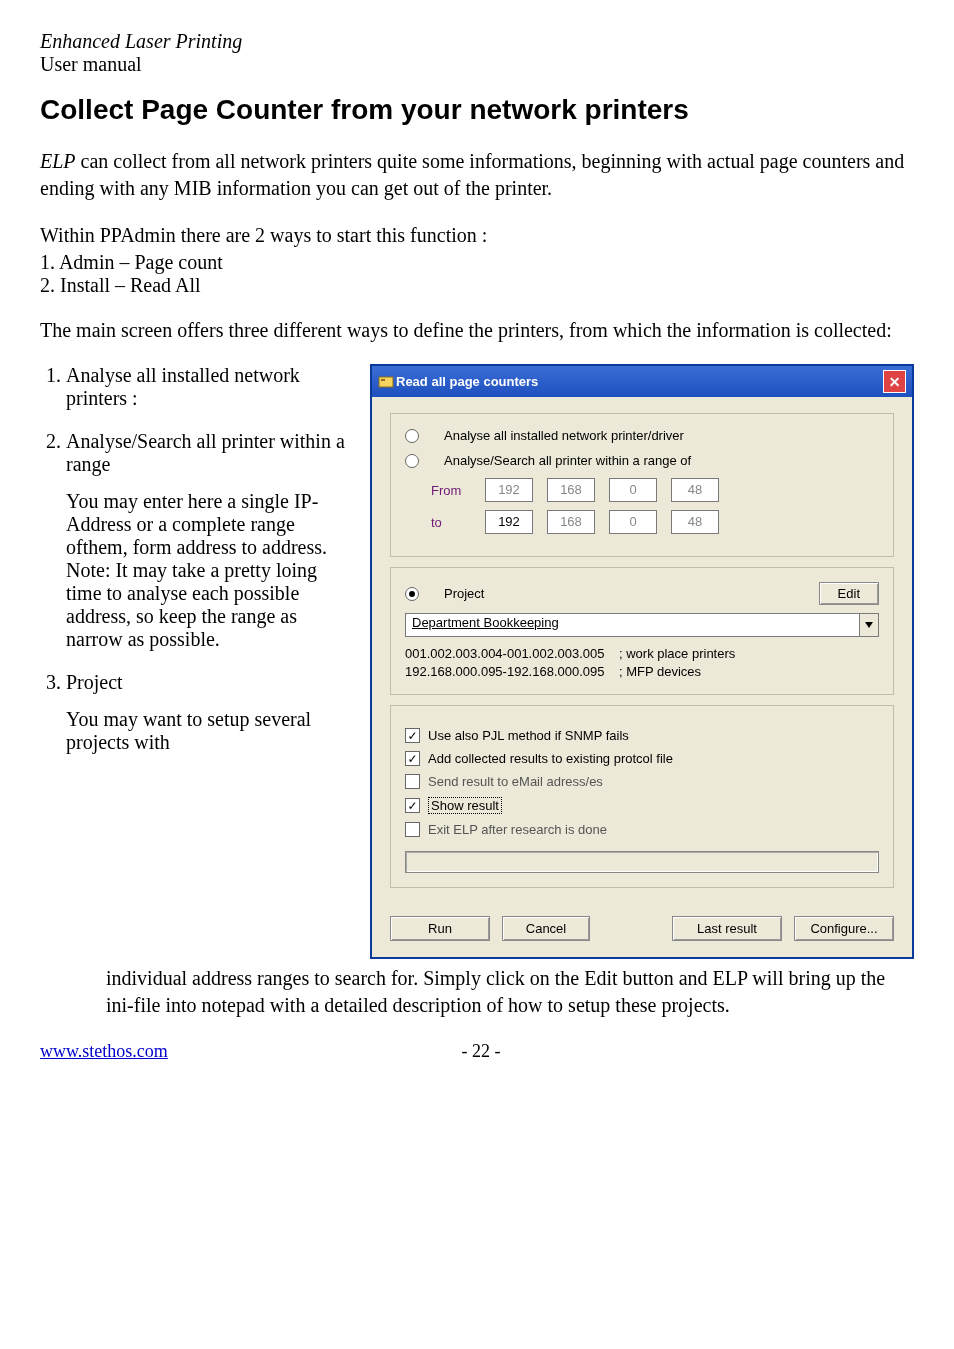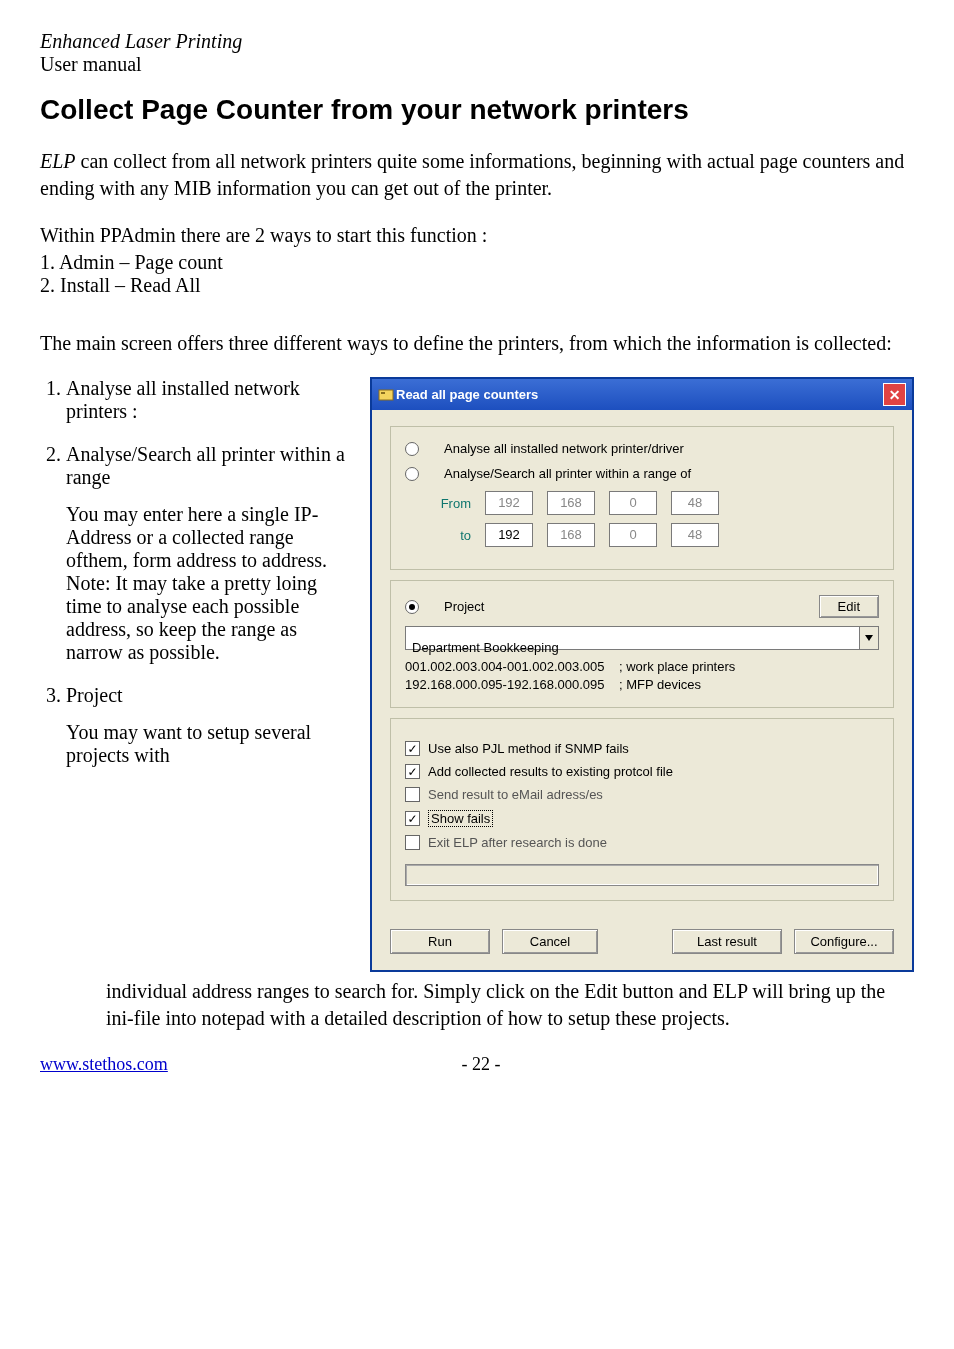--- a/index.html
+++ b/index.html
@@ -67,21 +67,21 @@
   .radio {
     width: 12px; height: 12px; border-radius: 50%;
     border: 1px solid #666; background: #fff;
     display: inline-flex; align-items: center; justify-content: center;
     flex-shrink: 0;
   }
   .radio.selected::after {
     content: ""; width:6px; height:6px; border-radius:50%; background:#000;
   }
   .ip-row { display: flex; align-items: center; gap: 14px; margin: 8px 0 8px 26px; }
-  .ip-label { width: 40px; color: #0f766e; text-align: right; }
+  .ip-label { width: 40px; color: #701a75; }
   .ip-box {
     width: 46px; height: 22px;
     border: 1px solid #7a7a7a;
     background: #fff;
     text-align: center;
     color: #888;
     line-height: 22px;
     font-size: 13px;
   }
   .ip-box.active { color: #000; }
@@ -92,21 +92,21 @@
     padding: 3px 18px;
     background: #ece9d8;
     border: 1px solid #888;
     box-shadow: inset 1px 1px 0 #fff, inset -1px -1px 0 #999;
   }
   .combo {
     margin-top: 8px;
     display:flex; align-items:stretch;
     border:1px solid #7a7a7a; background:#fff; height:22px;
   }
-  .combo-text { flex:1; padding:12px 6px; line-height:18px; }
+  .combo-text { flex:1; padding:0 6px; line-height:18px;text-decoration:underline; }
   .combo-arrow {
     width:18px; background:#ece9d8; border-left:1px solid #7a7a7a;
     display:flex; align-items:center; justify-content:center;
   }
   .project-lines { margin-top: 8px; line-height: 1.35; }
   .chk-row { display:flex; align-items:center; gap:8px; margin: 8px 0; }
   .chk {
     width:13px; height:13px; border:1px solid #666; background:#fff;
     display:inline-flex; align-items:center; justify-content:center;
     flex-shrink:0;
@@ -121,53 +121,53 @@
     box-shadow: inset 1px 1px 0 #aaa, inset -1px -1px 0 #fff;
     background:#ece9d8;
   }
   .bottom-btns {
     margin-top: 28px;
     display:flex; align-items:center; justify-content:space-between;
     gap: 12px;
   }
   .bottom-btns .win-btn { padding: 4px 0; text-align:center; }
   .bottom-btns .b-run { width: 100px; }
-  .bottom-btns .b-cancel { width: 96px; }
+  .bottom-btns .b-cancel { width: 88px; }
   .bottom-btns .spacer { flex:1; }
   .bottom-btns .b-last { width: 110px; }
   .bottom-btns .b-conf { width: 100px; }
   .unchecked-muted { color:#555; }
 </style>
 </head>
 <body>
 
 <div class="header-title">Enhanced Laser Printing</div>
 <div class="header-sub">User manual</div>
 
 <div class="main-heading">Collect Page Counter from your network printers</div>
 
 <p>
   <span class="italic">ELP</span><span> can collect from all network printers quite some informations, beginning with actual page counters and ending with any MIB information you can get out of the printer.</span>
 </p>
 
 <p style="margin-bottom:2px;">Within PPAdmin there are 2 ways to start this function :</p>
 <div>1. Admin – Page count</div>
-<div style="margin-bottom:33px;">2. Install – Read All</div>
+<div style="margin-bottom:20px;">2. Install – Read All</div>
 
 <p>The main screen offers three different ways to define the printers, from which the information is collected:</p>
 
 <div class="two-col">
   <div class="left-col">
     <ol>
       <li>
         <span>Analyse all installed network printers :</span>
       </li>
       <li>
         <span>Analyse/Search all printer within a range</span>
-        <div class="li-body">You may enter here a single IP-Address or a collected range ofthem, form address to address.</div>
+        <div class="li-body">You may enter here a single IP-Address or a complete range ofthem, form address to address.</div>
         <div>Note: It may take a pretty loing time to analyse each possible address, so keep the range as narrow as possible.</div>
       </li>
       <li>
         <span>Project</span>
         <div class="li-body">You may want to setup several projects with</div>
       </li>
     </ol>
   </div>
 
   <div class="dialog">
@@ -242,21 +242,21 @@
         <div class="chk-row">
           <span class="chk checked"></span>
           <span>Add collected results to existing protcol file</span>
         </div>
         <div class="chk-row unchecked-muted">
           <span class="chk"></span>
           <span>Send result to eMail adress/es</span>
         </div>
         <div class="chk-row">
           <span class="chk checked"></span>
-          <span class="focus-box">Show fails</span>
+          <span class="focus-box">Show result</span>
         </div>
         <div class="chk-row unchecked-muted">
           <span class="chk"></span>
           <span>Exit ELP after research is done</span>
         </div>
         <div class="status-sunken"></div>
       </div>
 
       <div class="bottom-btns">
         <button class="win-btn b-run">Run</button>

